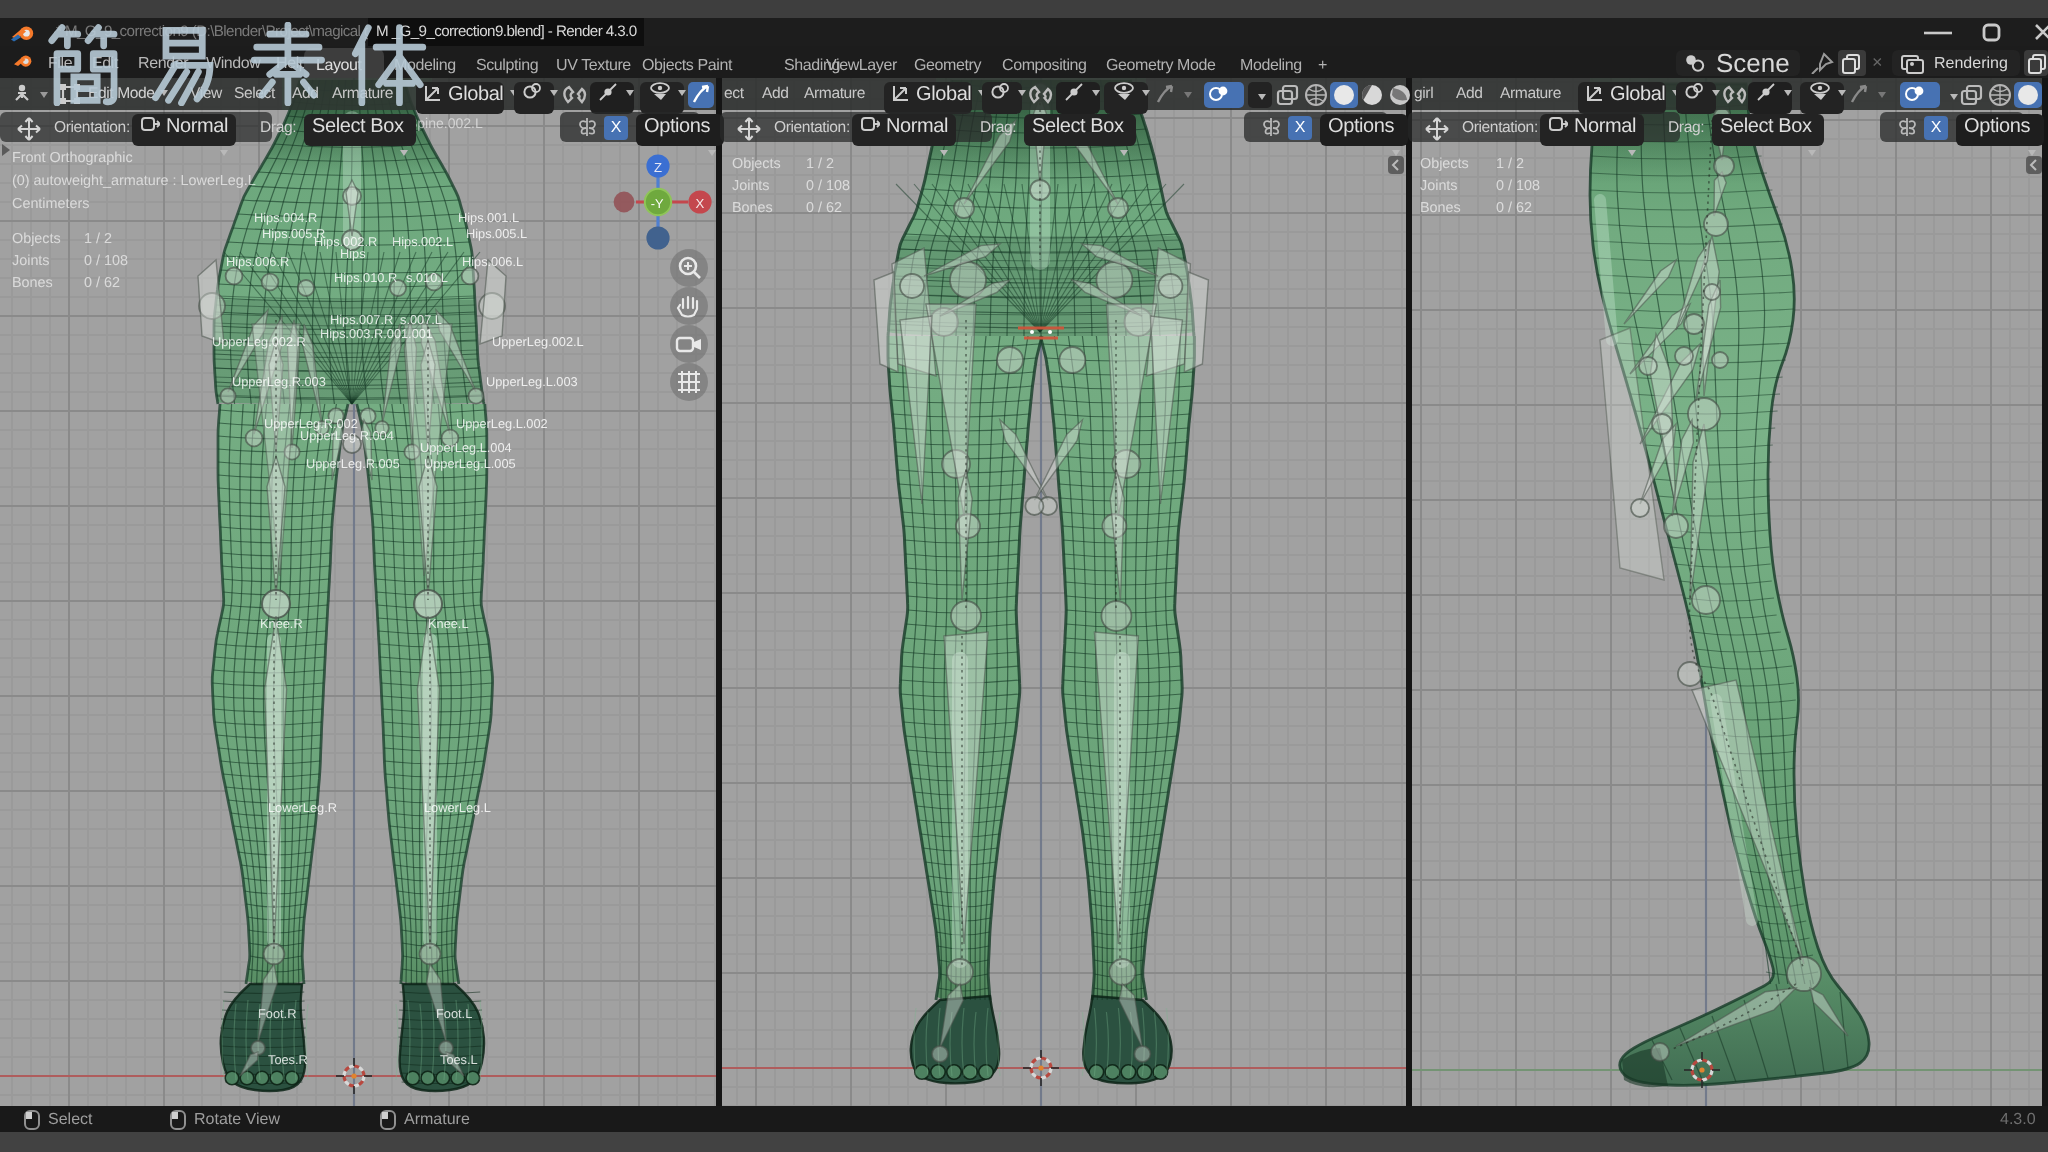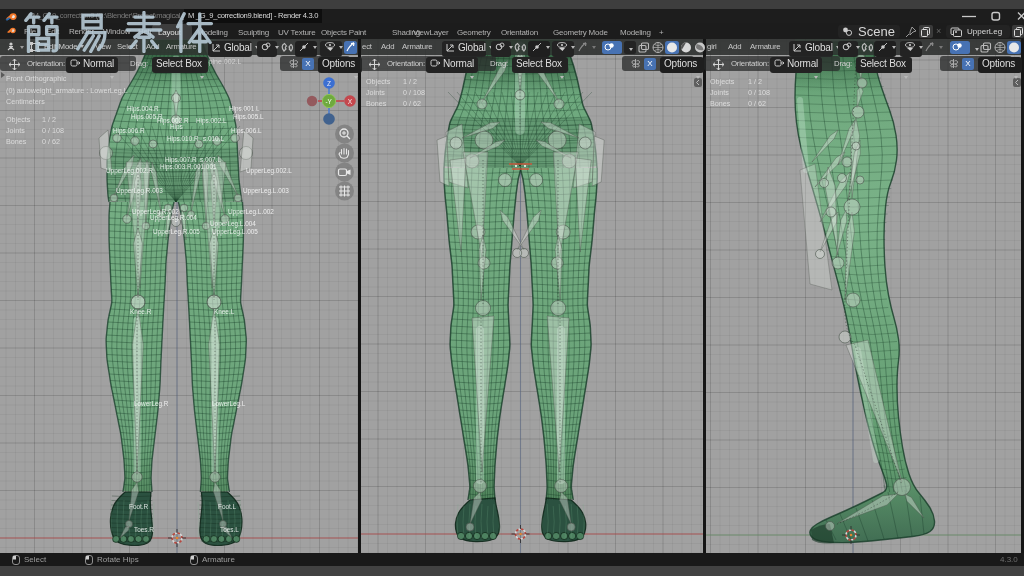--- a/index.html
+++ b/index.html
@@ -44,21 +44,21 @@
     <div class="abs bar-txt" style="left:138px;top:26px;line-height:12px;color:#b8b8b8">Help</div>
     <div class="abs" style="left:152px;top:24px;width:40px;height:15px;background:#3d3d3d;border-radius:4px 4px 0 0"></div>
     <div class="abs bar-txt" style="left:158px;top:27px;line-height:11px;color:#e0e0e0">Layout</div>
     <div class="abs bar-txt" style="left:197px;top:27px;line-height:11px;color:#b2b2b2">Modeling</div>
     <div class="abs bar-txt" style="left:238px;top:27px;line-height:11px;color:#b2b2b2">Sculpting</div>
     <div class="abs bar-txt" style="left:278px;top:27px;line-height:11px;color:#b2b2b2">UV Texture</div>
     <div class="abs bar-txt" style="left:321px;top:27px;line-height:11px;color:#b2b2b2">Objects Paint</div>
     <div class="abs bar-txt" style="left:392px;top:27px;line-height:11px;color:#b2b2b2">Shading</div>
     <div class="abs bar-txt" style="left:413px;top:27px;line-height:11px;color:#b2b2b2">ViewLayer</div>
     <div class="abs bar-txt" style="left:457px;top:27px;line-height:11px;color:#b2b2b2">Geometry</div>
-    <div class="abs bar-txt" style="left:501px;top:27px;line-height:11px;color:#b2b2b2">Orientation</div>
+    <div class="abs bar-txt" style="left:501px;top:27px;line-height:11px;color:#b2b2b2">Compositing</div>
     <div class="abs bar-txt" style="left:553px;top:27px;line-height:11px;color:#b2b2b2">Geometry Mode</div>
     <div class="abs bar-txt" style="left:620px;top:27px;line-height:11px;color:#b2b2b2">Modeling</div>
     <div class="abs bar-txt" style="left:659px;top:27px;line-height:11px;color:#b2b2b2">+</div>
     <div class="abs" style="left:838px;top:25px;width:62px;height:13px;background:#232323;border-radius:3px"></div>
 <svg class="abs" style="left:842px;top:27px" width="12" height="9" viewBox="0 0 12 9">
       <circle cx="3.5" cy="3" r="2.4" fill="#ccc"></circle>
       <circle cx="7" cy="5.8" r="2.6" fill="none" stroke="#ccc" stroke-width="1"></circle>
     </svg>
 <div class="abs" style="left:858px;top:25px;color:#d8d8d8;font-size:13px;line-height:13px">Scene</div>
 <svg class="abs" style="left:905px;top:26px" width="12" height="11" viewBox="0 0 12 11">
@@ -69,21 +69,21 @@
       <rect x="2.5" y="0.5" width="6" height="7" rx="1" fill="none" stroke="#ddd" stroke-width="1"></rect>
       <rect x="0.5" y="2.5" width="6" height="7" rx="1" fill="#3a3a3a" stroke="#ddd" stroke-width="1"></rect>
     </svg>
 <div class="abs" style="left:936px;top:26px;color:#666;font-size:9px">×</div>
 <div class="abs" style="left:946px;top:25px;width:64px;height:13px;background:#232323;border-radius:3px"></div>
 <svg class="abs" style="left:950px;top:27px" width="13" height="10" viewBox="0 0 13 10">
       <rect x="1" y="1" width="8" height="6.5" rx="1" fill="none" stroke="#ccc" stroke-width="1"></rect>
       <rect x="3.5" y="3" width="8" height="6.5" rx="1" fill="#232323" stroke="#ccc" stroke-width="1"></rect>
       <circle cx="6" cy="5" r="1" fill="#ccc"></circle>
     </svg>
-<div class="abs" style="left:967px;top:25px;color:#d8d8d8;font-size:8px;line-height:13px">UpperLeg</div>
+<div class="abs" style="left:967px;top:25px;color:#d8d8d8;font-size:8px;line-height:13px">Rendering</div>
 <div class="abs" style="left:1012px;top:25px;width:12px;height:13px;background:#3a3a3a;border-radius:2px"></div>
 <svg class="abs" style="left:1014px;top:27px" width="10" height="10" viewBox="0 0 10 10">
       <rect x="2.5" y="0.5" width="6" height="7" rx="1" fill="none" stroke="#ddd" stroke-width="1"></rect>
       <rect x="0.5" y="2.5" width="6" height="7" rx="1" fill="#3a3a3a" stroke="#ddd" stroke-width="1"></rect>
     </svg>
     <div class="abs" style="left:0;top:39px;width:1024px;height:514px;background:#151515"></div>
     <svg class="abs" style="left:0;top:39px" width="358" height="514" viewBox="0 39 358 514">
       <rect x="0" y="39" width="358" height="514" fill="#a1a1a1"></rect>
       <path d="M-3.5,39V553 M6.0,39V553 M15.5,39V553 M25.0,39V553 M34.5,39V553 M44.0,39V553 M53.5,39V553 M63.0,39V553 M72.5,39V553 M82.0,39V553 M91.5,39V553 M101.0,39V553 M110.5,39V553 M120.0,39V553 M129.5,39V553 M139.0,39V553 M148.5,39V553 M158.0,39V553 M167.5,39V553 M177.0,39V553 M186.5,39V553 M196.0,39V553 M205.5,39V553 M215.0,39V553 M224.5,39V553 M234.0,39V553 M243.5,39V553 M253.0,39V553 M262.5,39V553 M272.0,39V553 M281.5,39V553 M291.0,39V553 M300.5,39V553 M310.0,39V553 M319.5,39V553 M329.0,39V553 M338.5,39V553 M348.0,39V553 M357.5,39V553 M0,34.5H358 M0,44.0H358 M0,53.5H358 M0,63.0H358 M0,72.5H358 M0,82.0H358 M0,91.5H358 M0,101.0H358 M0,110.5H358 M0,120.0H358 M0,129.5H358 M0,139.0H358 M0,148.5H358 M0,158.0H358 M0,167.5H358 M0,177.0H358 M0,186.5H358 M0,196.0H358 M0,205.5H358 M0,215.0H358 M0,224.5H358 M0,234.0H358 M0,243.5H358 M0,253.0H358 M0,262.5H358 M0,272.0H358 M0,281.5H358 M0,291.0H358 M0,300.5H358 M0,310.0H358 M0,319.5H358 M0,329.0H358 M0,338.5H358 M0,348.0H358 M0,357.5H358 M0,367.0H358 M0,376.5H358 M0,386.0H358 M0,395.5H358 M0,405.0H358 M0,414.5H358 M0,424.0H358 M0,433.5H358 M0,443.0H358 M0,452.5H358 M0,462.0H358 M0,471.5H358 M0,481.0H358 M0,490.5H358 M0,500.0H358 M0,509.5H358 M0,519.0H358 M0,528.5H358 M0,538.0H358 M0,547.5H358" stroke="rgba(0,0,0,0.042)" stroke-width="1" fill="none"></path>
       <path d="M-13.0,39V553 M34.5,39V553 M82.0,39V553 M129.5,39V553 M177.0,39V553 M224.5,39V553 M272.0,39V553 M319.5,39V553 M0,15.5H358 M0,63.0H358 M0,110.5H358 M0,158.0H358 M0,205.5H358 M0,253.0H358 M0,300.5H358 M0,348.0H358 M0,395.5H358 M0,443.0H358 M0,490.5H358 M0,538.0H358" stroke="rgba(0,0,0,0.10)" stroke-width="1" fill="none"></path>
@@ -1114,21 +1114,21 @@
     <div class="abs" style="left:0;top:566px;width:1024px;height:10px;background:#424242"></div>
     <svg class="abs" style="left:12px;top:555px" width="8" height="10" viewBox="0 0 8 10">
       <rect x="0.5" y="0.5" width="7" height="9" rx="2.5" fill="none" stroke="#909090" stroke-width="1"></rect>
       <rect x="1" y="1" width="3" height="3.5" fill="#cfcfcf"></rect>
     </svg>
     <div class="abs" style="left:24px;top:553px;color:#9e9e9e;font-size:8px;line-height:13px">Select</div>
     <svg class="abs" style="left:85px;top:555px" width="8" height="10" viewBox="0 0 8 10">
       <rect x="0.5" y="0.5" width="7" height="9" rx="2.5" fill="none" stroke="#909090" stroke-width="1"></rect>
       <rect x="1" y="1" width="3" height="3.5" fill="#cfcfcf"></rect>
     </svg>
-    <div class="abs" style="left:97px;top:553px;color:#9e9e9e;font-size:8px;line-height:13px">Rotate Hips</div>
+    <div class="abs" style="left:97px;top:553px;color:#9e9e9e;font-size:8px;line-height:13px">Rotate View</div>
     <svg class="abs" style="left:190px;top:555px" width="8" height="10" viewBox="0 0 8 10">
       <rect x="0.5" y="0.5" width="7" height="9" rx="2.5" fill="none" stroke="#909090" stroke-width="1"></rect>
       <rect x="1" y="1" width="3" height="3.5" fill="#cfcfcf"></rect>
     </svg>
     <div class="abs" style="left:202px;top:553px;color:#9e9e9e;font-size:8px;line-height:13px">Armature</div>
     <div class="abs" style="left:1000px;top:553px;color:#6f6f6f;font-size:8px;line-height:13px">4.3.0</div>
     <svg class="abs" style="left:22px;top:11px" width="192" height="42" viewBox="0 0 148 32">
       <path d="M3,7 L7,2 M5,4.5 L13,4.5 M9,4.5 L9,9 M17,7 L21,2 M19,4.5 L27,4.5 M23,4.5 L23,9 M5,12 L5,31 M5,12 L13,12 M13,12 L13,18 M5,18 L13,18 M27,12 L27,28 Q27,31 24,30.5 M19,12 L27,12 M19,12 L19,18 M19,18 L27,18 M11.5,21 L20.5,21 L20.5,30 L11.5,30 Z M11.5,25.5 L20.5,25.5" stroke="#b7cad6" stroke-width="2.6" stroke-linecap="round" fill="none" opacity="0.9"></path>
       <g transform="translate(38,0)">
         <path d="M9,3 L23,3 L23,13 L9,13 Z M9,8 L23,8 M13,16 L5,29 M12,16.5 L26,16.5 Q26,24 21,29.5 M17,19 L10,30 M21.5,19 L15,31" stroke="#b7cad6" stroke-width="2.6" stroke-linecap="round" fill="none" opacity="0.9"></path>

